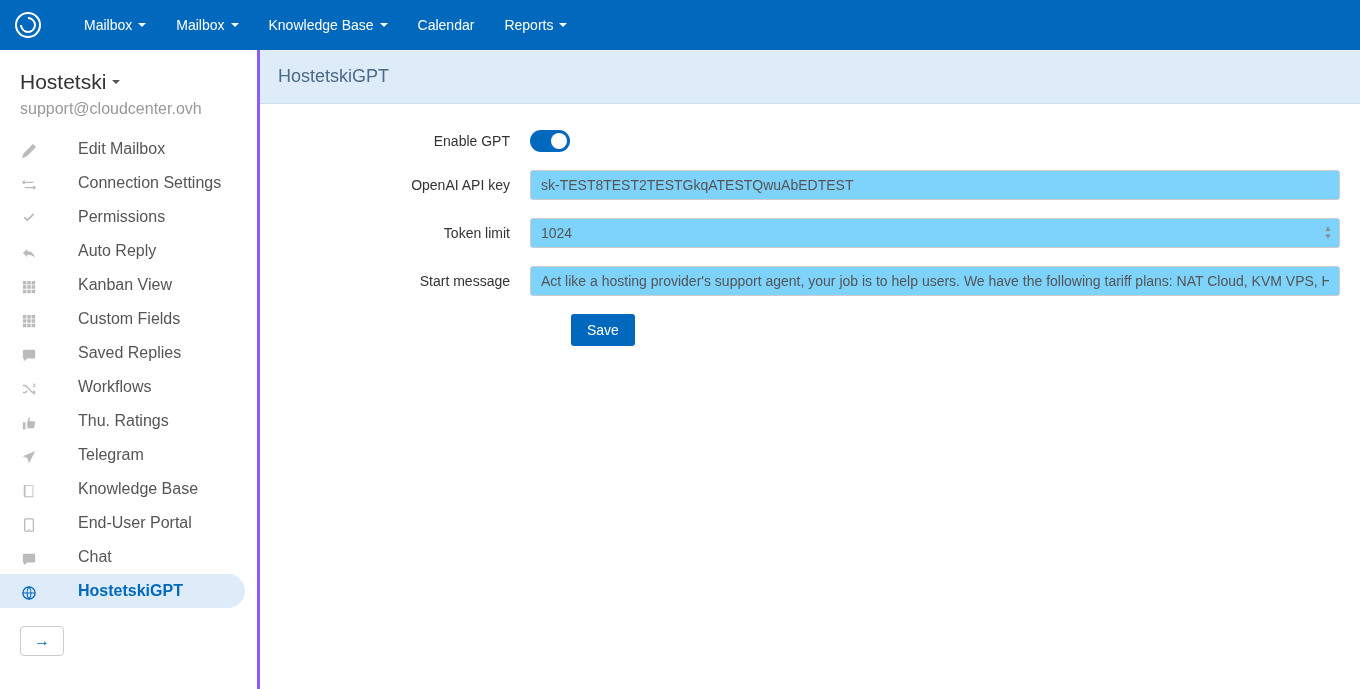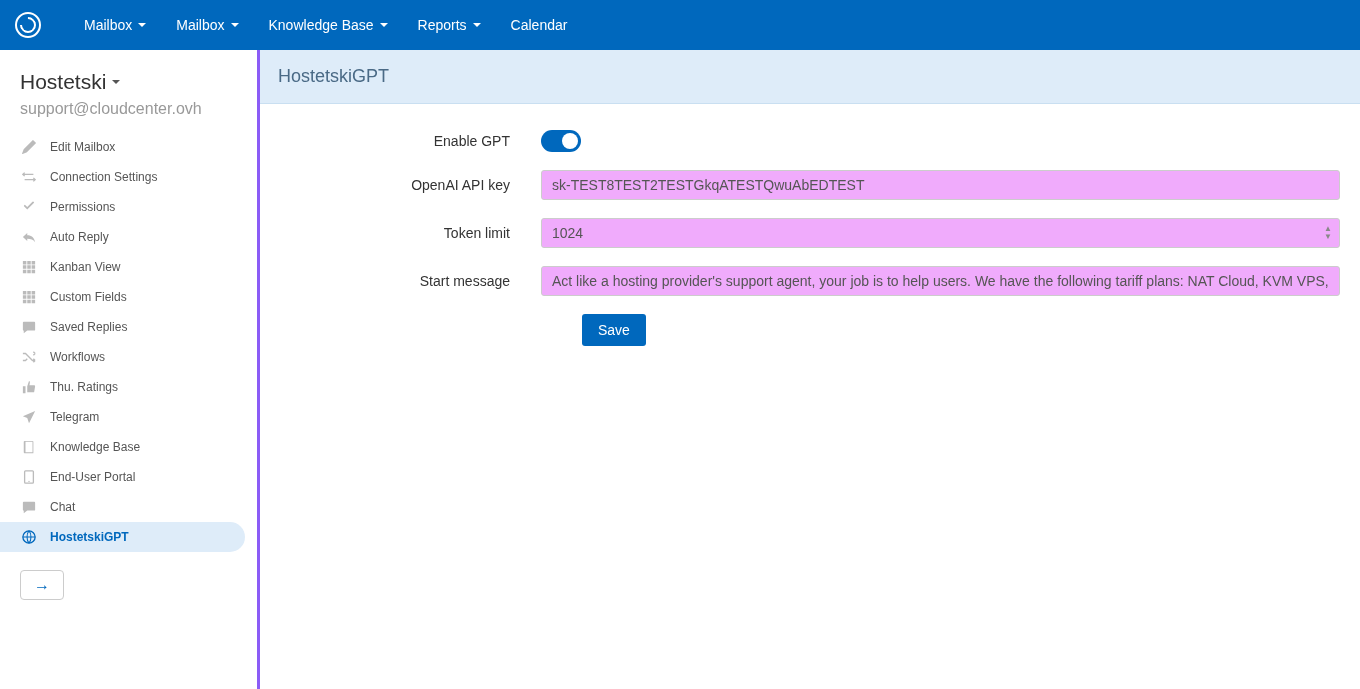--- a/index.html
+++ b/index.html
@@ -80,25 +80,26 @@
   }
   .sidebar-title .caret { color:#555; margin-left:6px; }
   .sidebar-email {
     color: #999;
     font-size: 16px;
     padding: 6px 20px 14px 20px;
   }
   .sidebar-menu { list-style: none; }
   .sidebar-item {
     display: flex;
-    align-items: flex-start;
+    align-items: flex-end;
     padding: 8px 20px;
     color: #555;
     cursor: pointer;
-    font-size: 12px;
+    font-size: 16px;
+    gap: 28px;
   }
   .sidebar-item .icon {
     width: 18px;
     margin-right: 12px;
     color: #bbb;
     display: inline-flex;
     align-items: center;
     justify-content: center;
     font-size: 14px;
   }
@@ -139,21 +140,20 @@
     padding: 16px 18px;
     border-bottom: 1px solid #c9dff1;
   }
   .form-area {
     padding: 26px 20px 20px 20px;
   }
   .form-row {
     display: flex;
     align-items: center;
     margin-bottom: 18px;
-    gap: 11px;
   }
   .form-label {
     width: 250px;
     text-align: right;
     padding-right: 20px;
     color: #333;
     font-size: 14px;
     flex-shrink: 0;
   }
   .form-control-wrap {
@@ -161,21 +161,21 @@
   }
   .input-text, .input-number {
     width: 100%;
     height: 30px;
     border: 1px solid #ccc;
     border-radius: 3px;
     padding: 4px 10px;
     font-size: 14px;
     color: #555;
     font-family: inherit;
-    background: #f0abfc;
+    background: #7dd3fc;
   }
   .input-number {
     position: relative;
   }
   .number-wrap {
     position: relative;
   }
   .spinner {
     position: absolute;
     right: 4px;
@@ -231,25 +231,25 @@
   </div>
   <div class="navbar-item">
     <span>Mailbox</span>
     <span class="caret"></span>
   </div>
   <div class="navbar-item">
     <span>Knowledge Base</span>
     <span class="caret"></span>
   </div>
   <div class="navbar-item">
+    <span>Calendar</span>
+  </div>
+  <div class="navbar-item">
     <span>Reports</span>
     <span class="caret"></span>
-  </div>
-  <div class="navbar-item">
-    <span>Calendar</span>
   </div>
 </div>
 
 <div class="layout">
 
   <div class="sidebar">
     <div class="sidebar-title">
       <span>Hostetski</span>
       <span class="caret"></span>
     </div>

